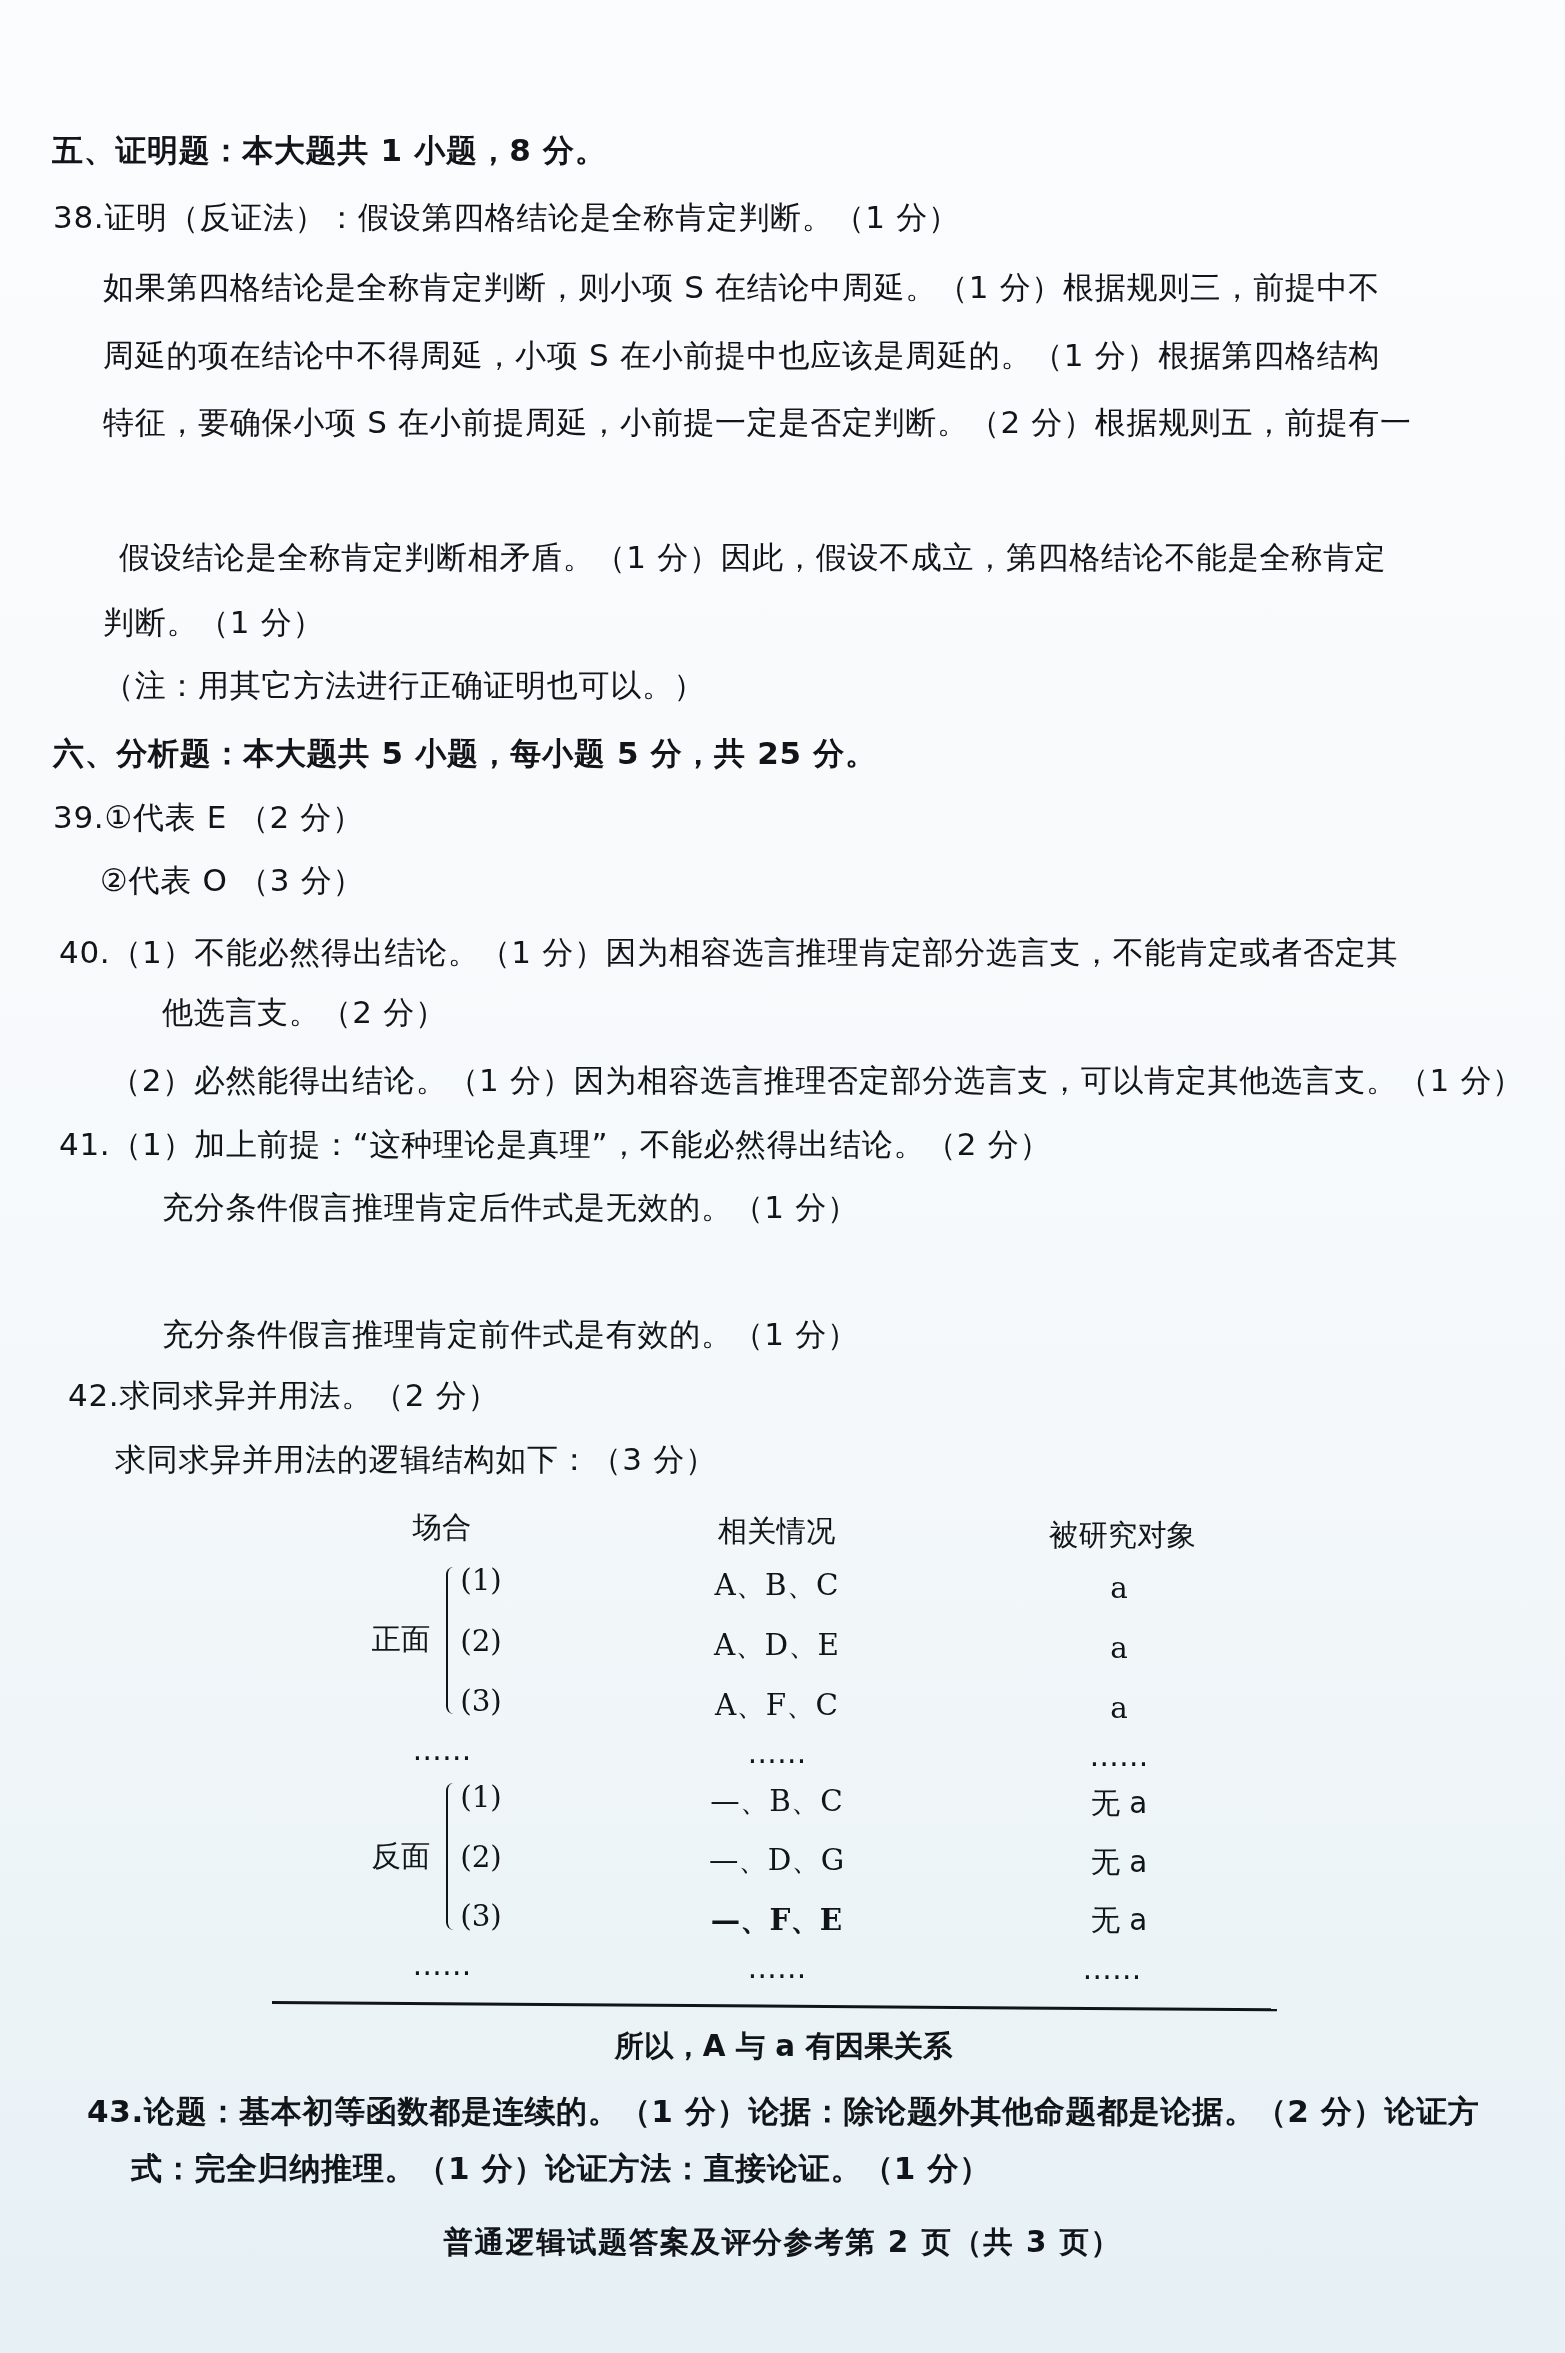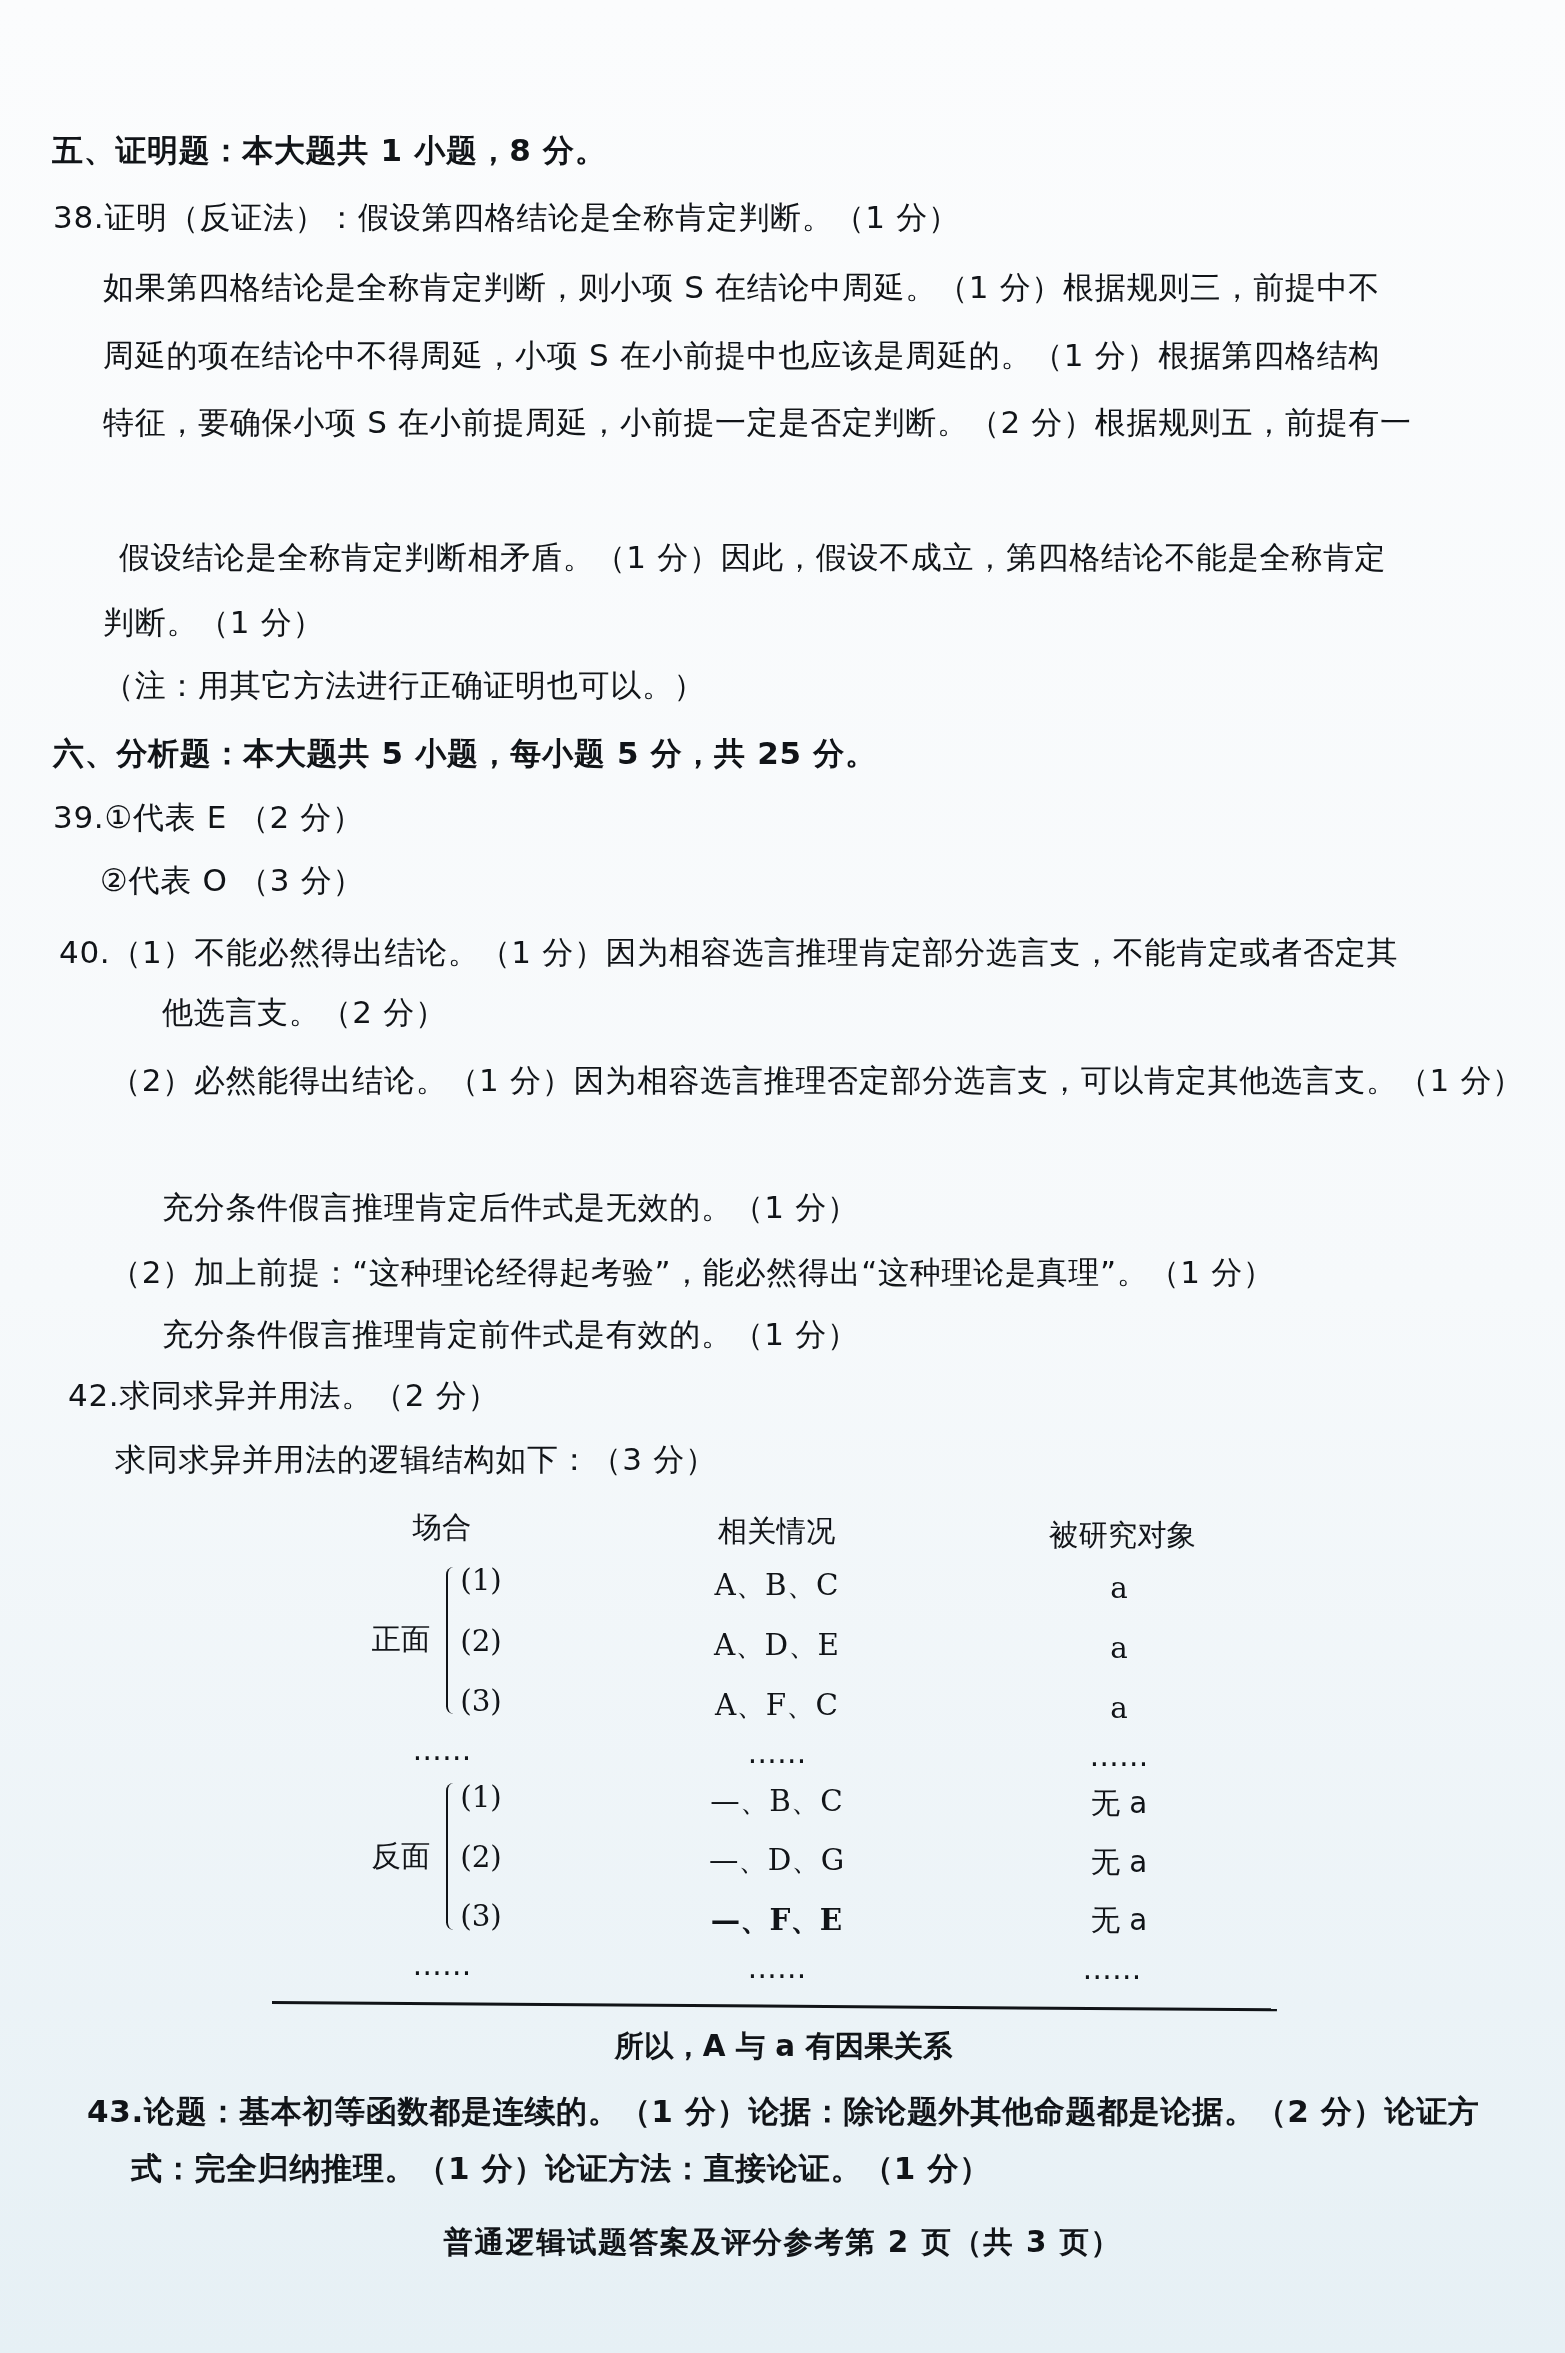--- a/index.html
+++ b/index.html
@@ -73,22 +73,22 @@
 
   <div class="line bold" style="left:53px;top:733px;">六、分析题：本大题共 5 小题，每小题 5 分，共 25 分。</div>
 
   <div class="line" style="left:53px;top:797px;">39.①代表 E （2 分）</div>
   <div class="line" style="left:100px;top:860px;text-align:right;">②代表 O （3 分）</div>
 
   <div class="line" style="left:59px;top:932px;">40.（1）不能必然得出结论。（1 分）因为相容选言推理肯定部分选言支，不能肯定或者否定其</div>
   <div class="line" style="left:162px;top:992px;">他选言支。（2 分）</div>
   <div class="line" style="left:110px;top:1060px;">（2）必然能得出结论。（1 分）因为相容选言推理否定部分选言支，可以肯定其他选言支。（1 分）</div>
 
+  <div class="line" style="left:59px;top:1124px;">41.（1）加上前提：“这种理论是真理”，不能必然得出结论。（2 分）</div>
   <div class="line" style="left:162px;top:1187px;">充分条件假言推理肯定后件式是无效的。（1 分）</div>
-  <div class="line" style="left:110px;top:1252px;">（2）加上前提：“这种理论经得起考验”，能必然得出“这种理论是真理”。（1 分）</div>
   <div class="line" style="left:162px;top:1314px;">充分条件假言推理肯定前件式是有效的。（1 分）</div>
 
   <div class="line" style="left:68px;top:1375px;">42.求同求异并用法。（2 分）</div>
   <div class="line" style="left:115px;top:1439px;">求同求异并用法的逻辑结构如下：（3 分）</div>
 
   <div>
 
     <div class="tbl-cell" style="left:398px;top:1509px;width:88px;">场合</div>
     <div class="tbl-cell" style="left:699px;top:1513px;width:155px;">相关情况</div>
     <div class="tbl-cell" style="left:1023px;top:1517px;width:199px;">被研究对象</div>

